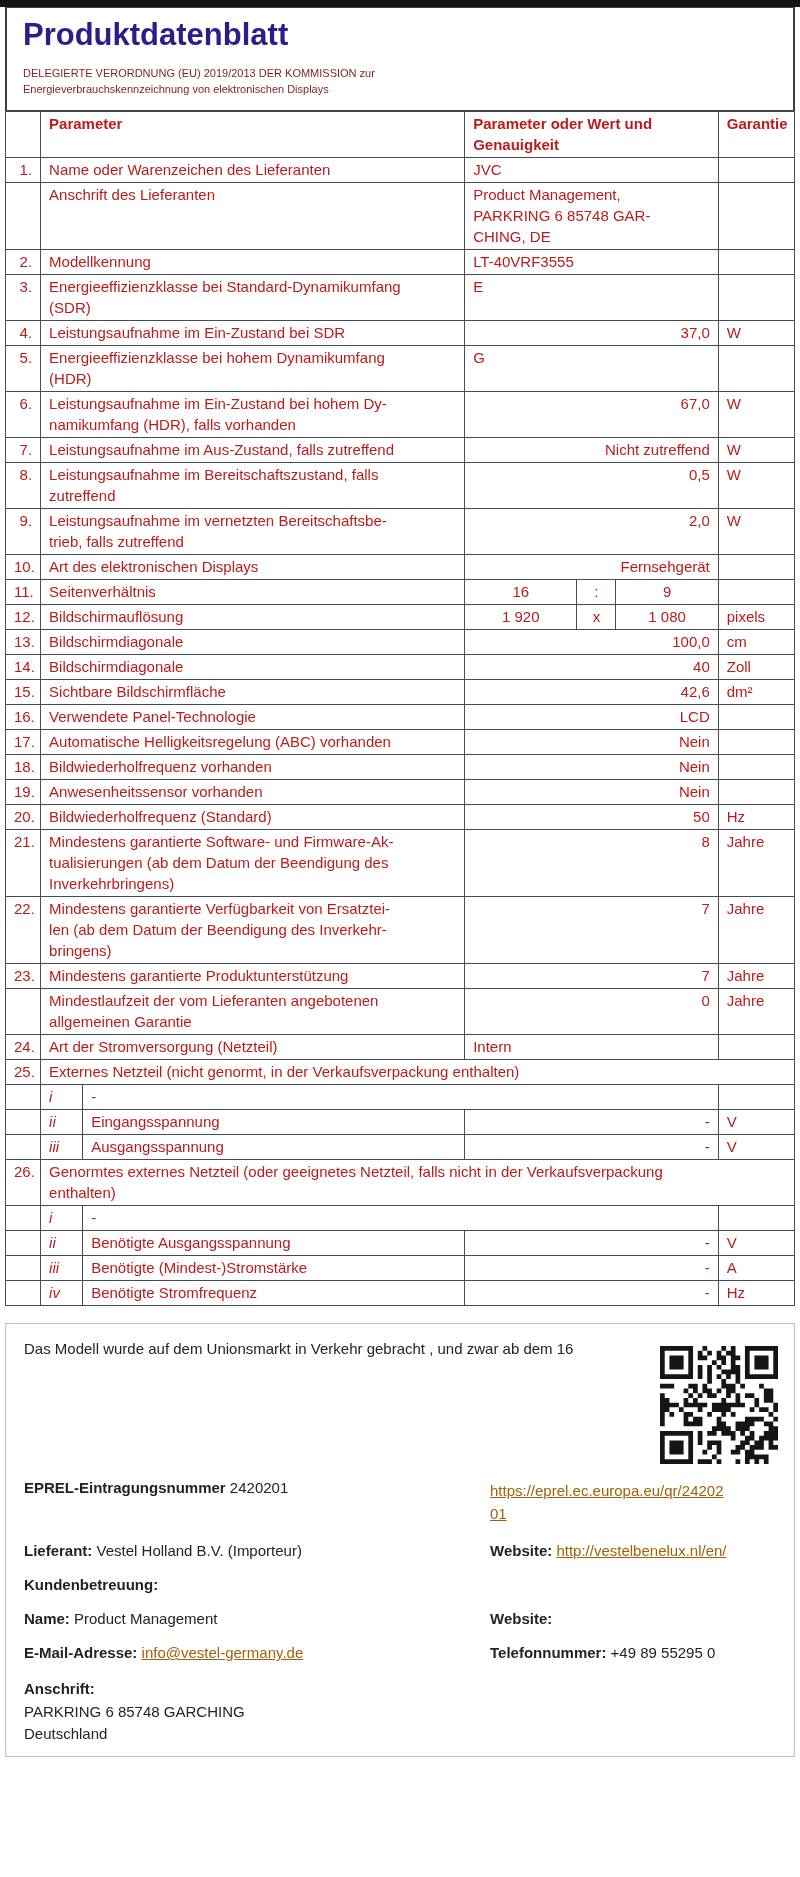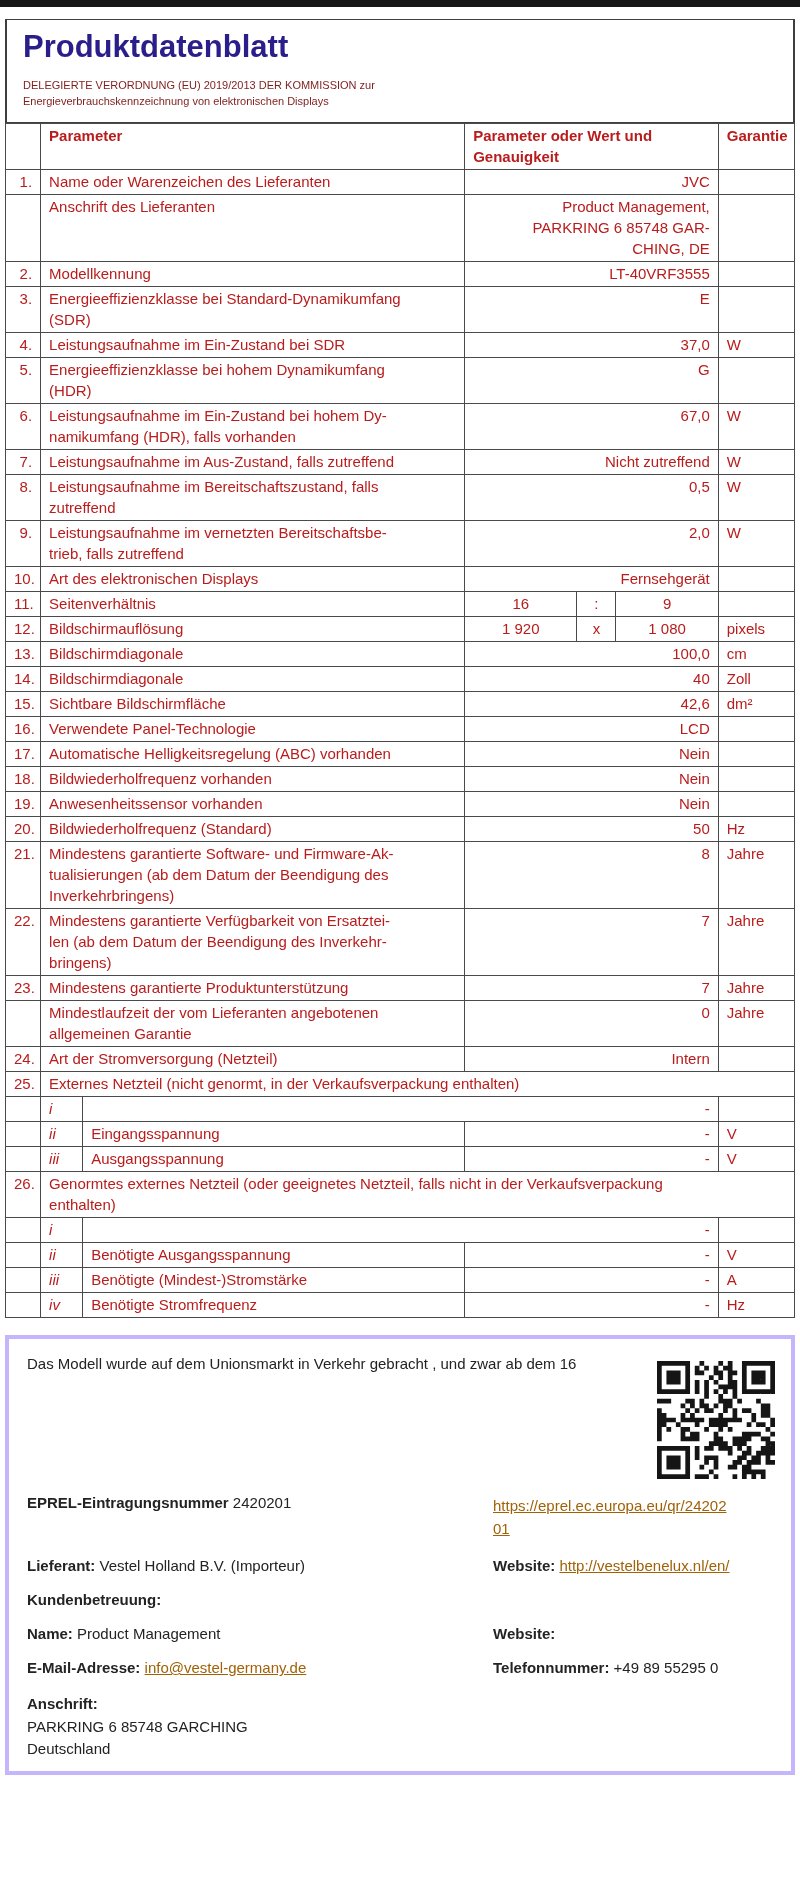--- a/index.html
+++ b/index.html
@@ -2,21 +2,21 @@
 <html><head>
 <meta charset="utf-8">
 <style>
   html,body{margin:0;padding:0;}
   body{
     width:800px;height:1877px;background:#ffffff;
     font-family:"Liberation Sans","DejaVu Sans",sans-serif;
     color:#222;position:relative;overflow:hidden;
   }
   .top-strip{height:7px;background:#161616;width:100%;}
-  .page{padding:12px 5px;}
+  .page{padding:0 5px;}
   .header-box{
     border:2px solid #3f3f3f;border-top-width:1px;
     padding:6px 16px 12px 16px;background:#fff;
   }
   .doc-title{
     font-size:31px;font-weight:bold;color:#2a1f8a;
     letter-spacing:0px;line-height:1.25;margin:2px 0 10px 0;
   }
   .doc-subtitle{font-size:11px;color:#7f1d1d;line-height:1.5;white-space:pre-line;}
   table.sheet{
@@ -27,25 +27,25 @@
     border:1px solid #4a4a4a;padding:1px 8px 2px 8px;
     vertical-align:top;line-height:1.4;white-space:pre-line;
     overflow:hidden;
   }
   table.sheet thead td{font-weight:bold;}
   td.c-num{text-align:right;padding-right:7px;padding-left:2px;}
   td.c-roman{font-style:italic;padding-left:10px;}
   td.group{}
   td.align-right{text-align:right;}
   td.align-center{text-align:center;}
-  td.align-left{text-align:right;}
+  td.align-left{text-align:left;}
   td.c-unit{text-align:left;}
   .gap{height:17px;}
   .footer-box{
-    border:4px solid #c4b5fd;background:#fff;position:relative;
+    border:1px solid #c4b5fd;background:#fff;position:relative;
     min-height:412px;box-sizing:border-box;padding:14px 18px 10px 18px;
     font-size:15px;color:#232323;
   }
   .market-note{line-height:1.45;max-width:645px;height:141px;}
   .qr{position:absolute;top:22px;right:16px;}
   .f-row{display:flex;margin-bottom:17px;align-items:flex-start;}
   .f-left{width:466px;flex:none;}
   .f-right{flex:1;}
   .lbl{font-weight:bold;}
   a.link{color:#a16207;text-decoration:underline;}

